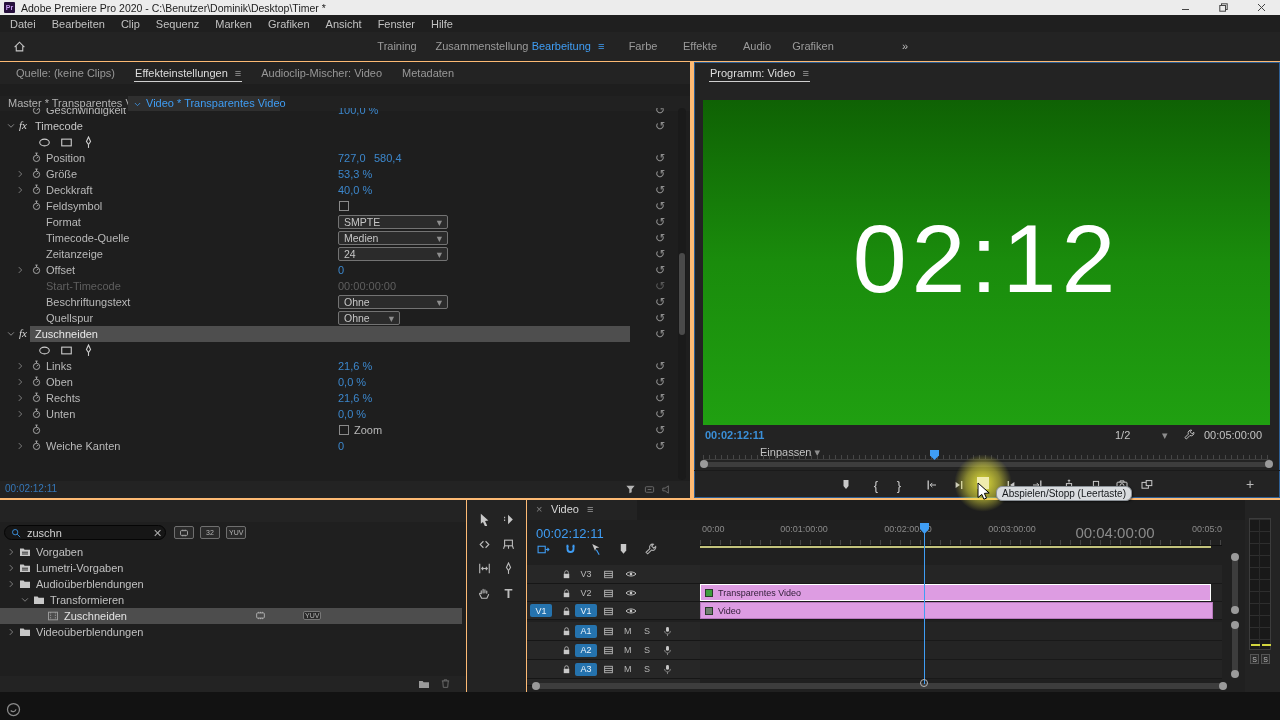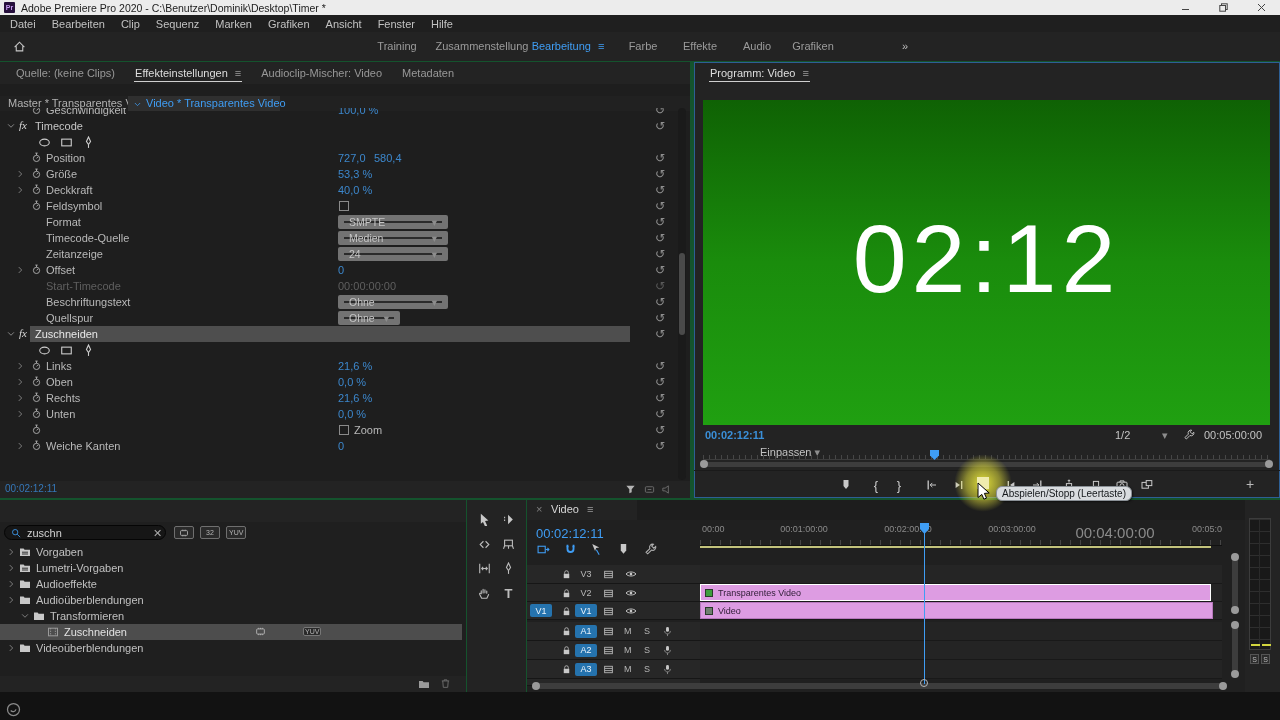--- a/index.html
+++ b/index.html
@@ -1,17 +1,17 @@
 <!DOCTYPE html>
 <html><head>
 <meta charset="utf-8">
 <style>
 *{margin:0;padding:0;box-sizing:border-box;font-family:"Liberation Sans","DejaVu Sans",sans-serif;}
 html,body{background:#000;}
-.app{position:relative;width:1280px;height:720px;background:#14532d;overflow:hidden;color:#c8c8c8;font-size:11px;}
+.app{position:relative;width:1280px;height:720px;background:#fdba74;overflow:hidden;color:#c8c8c8;font-size:11px;}
 .abs{position:absolute;}
 .icn{display:inline-block;line-height:0;}
 .icn svg{display:block;}
 
 .titlebar{position:absolute;left:0;top:0;width:1280px;height:15px;background:#ececec;color:#1c1c1c;display:flex;align-items:center;font-size:10.5px;}
 .prbadge{width:11px;height:11px;margin:0 6px 0 4px;background:#27103d;color:#c79bf2;font-size:7px;font-weight:bold;display:flex;align-items:center;justify-content:center;border-radius:1px;}
 .winbtns{margin-left:auto;display:flex;}
 .winbtn{width:38px;height:15px;display:flex;align-items:center;justify-content:center;color:#333;}
 
 .menubar{position:absolute;left:0;top:15px;width:1280px;height:17px;background:#1f1f1f;display:flex;align-items:center;padding-left:2px;}
@@ -25,21 +25,21 @@
 .ptabs{display:flex;align-items:center;height:22px;padding-left:6px;background:#232323;white-space:nowrap;}
 .ptab{padding:0 10px;color:#989898;height:22px;line-height:22px;position:relative;}
 .ptab.active{color:#dedede;}
 .ptab.active::after{content:"";position:absolute;left:9px;right:9px;bottom:2px;height:1px;background:#cfcfcf;}
 .hamb{color:#9a9a9a;margin-left:7px;}
 
 .ecrow{position:relative;height:16px;}
 .eclbl{position:absolute;left:46px;top:2px;color:#b9b9b9;}
 .ecval{position:absolute;top:2px;color:#3c87cc;}
 .ecreset{position:absolute;left:655px;top:0px;color:#8f8f8f;font-size:12px;line-height:16px;}
-.ecdrop{position:absolute;left:338px;top:1px;height:14px;background:#2b2b2b;border:6px solid #737373;border-radius:2px;color:#c6c6c6;display:flex;align-items:center;justify-content:space-between;padding:0 5px;font-size:10.5px;}
+.ecdrop{position:absolute;left:338px;top:1px;height:14px;background:#2b2b2b;border:1px solid #737373;border-radius:2px;color:#c6c6c6;display:flex;align-items:center;justify-content:space-between;padding:0 5px;font-size:10.5px;}
 .eccb{position:absolute;left:339px;top:3px;width:10px;height:10px;border:1px solid #8a8a8a;background:#1d1d1d;}
 .fxsel{position:absolute;left:30px;right:46px;top:0;bottom:0;background:#4e4e4e;}
 
 .trow{position:relative;height:16px;}
 .badge{height:13px;border:1px solid #6f6f6f;border-radius:2px;color:#b5b5b5;font-size:7px;display:flex;align-items:center;justify-content:center;padding:0 2px;background:#2a2a2a;}
 
 .lane{position:absolute;left:173px;right:23px;background:#262626;border-bottom:1px solid #191919;}
 .trackrow{position:absolute;left:0;width:173px;background:#272727;border-bottom:1px solid #161616;display:flex;align-items:center;}
 .tbox{width:22px;height:13px;border-radius:2px;display:flex;align-items:center;justify-content:center;font-size:9px;color:#b8b8b8;}
 .tbox.blue{background:#2573ae;color:#eaf3fb;}
@@ -560,33 +560,20 @@
               <path d="M4.5 2.5L8 6l-3.5 3.5"></path>
             </svg>
           </span>
           <span class="icn abs" style="left: 19px; top: 2px;">
             <svg width="12" height="12" viewBox="0 0 12 12" fill="none" stroke="#9a9a9a" stroke-width="1">
               <path d="M1 2.5h3.6l1 1.3H11V10H1z" fill="currentColor" stroke="none"></path>
               <path d="M3 6.2h6M3 8h6" stroke="#232323" stroke-width="0.9"></path>
             </svg>
           </span>
           <span style="position: absolute; top: 2px; color: rgb(192, 192, 192); left: 36px;">Lumetri-Vorgaben</span>
-        </div>
-        <div class="trow">
-          <span class="icn abs" style="left: 6px; top: 3px;">
-            <svg width="10" height="10" viewBox="0 0 12 12" fill="none" stroke="#8f8f8f" stroke-width="1">
-              <path d="M4.5 2.5L8 6l-3.5 3.5"></path>
-            </svg>
-          </span>
-          <span class="icn abs" style="left: 19px; top: 2px;">
-            <svg width="12" height="12" viewBox="0 0 12 12" fill="none" stroke="#9a9a9a" stroke-width="1">
-              <path d="M1 2.5h3.6l1 1.3H11V10H1z" fill="currentColor" stroke="none"></path>
-            </svg>
-          </span>
-          <span style="position: absolute; top: 2px; color: rgb(192, 192, 192); left: 36px;">Audioeffekte</span>
         </div>
         <div class="trow">
           <span class="icn abs" style="left: 6px; top: 3px;">
             <svg width="10" height="10" viewBox="0 0 12 12" fill="none" stroke="#8f8f8f" stroke-width="1">
               <path d="M4.5 2.5L8 6l-3.5 3.5"></path>
             </svg>
           </span>
           <span class="icn abs" style="left: 19px; top: 2px;">
             <svg width="12" height="12" viewBox="0 0 12 12" fill="none" stroke="#9a9a9a" stroke-width="1">
               <path d="M1 2.5h3.6l1 1.3H11V10H1z" fill="currentColor" stroke="none"></path>

